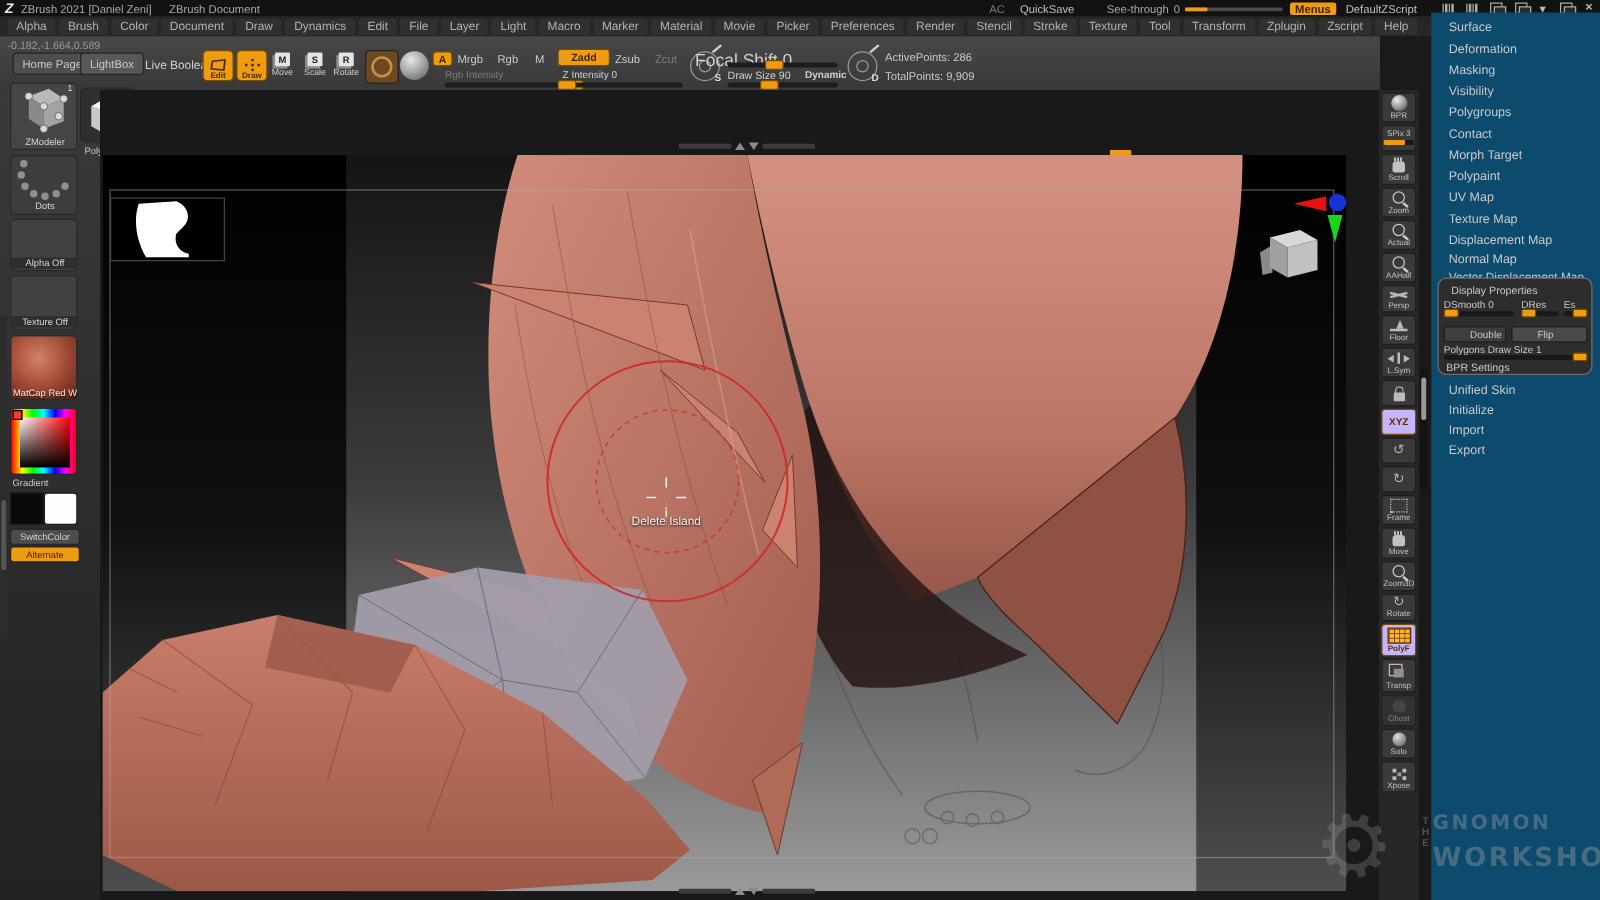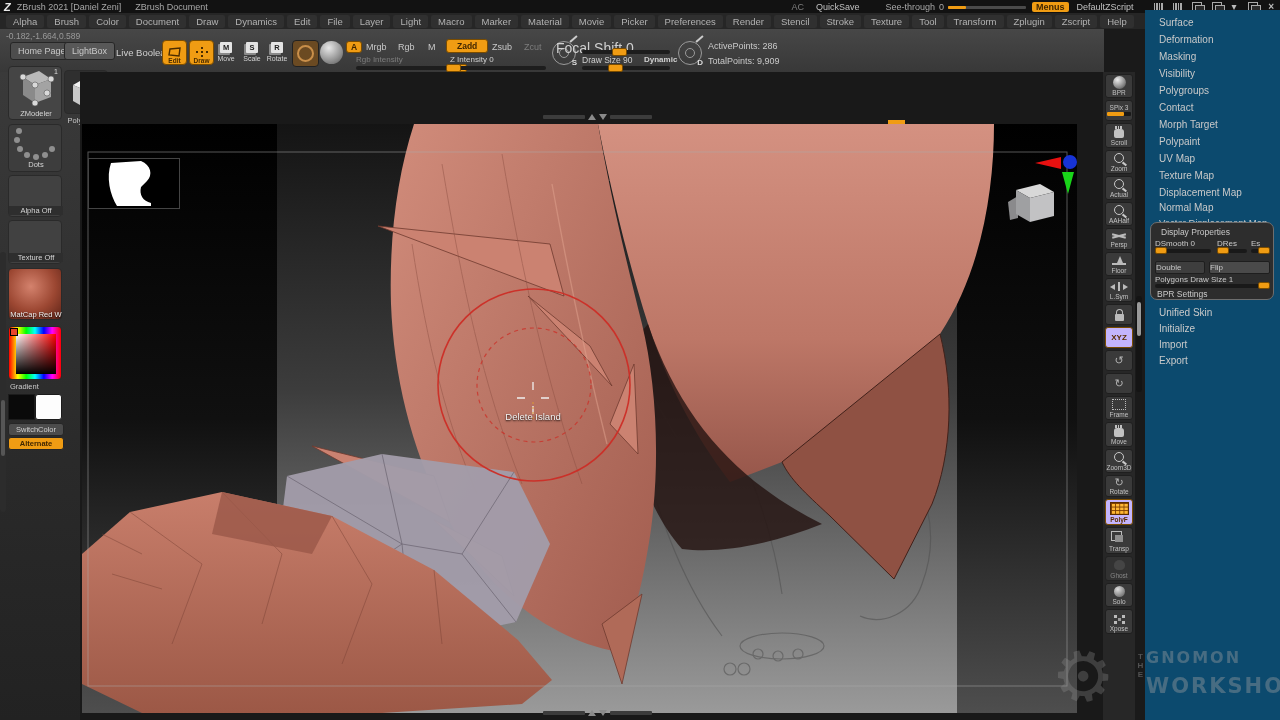--- a/index.html
+++ b/index.html
@@ -44,21 +44,21 @@
   .strokeicon::after{content:"";position:absolute;right:-3px;top:-4px;width:9px;height:2px;background:#ccc;transform:rotate(-40deg)}
   .strokeicon .k{position:absolute;right:-2px;bottom:-3px;font-size:8px;font-weight:bold;color:#ddd}
   .smallinfo{position:absolute;color:#c9c9c9;font-size:9px}
   
   .sidebar{left:0;top:72px;width:80px;height:648px;background:linear-gradient(#3a3a3a,#2a2a2a 60%,#222)}
   .tile{position:absolute;background:#454545;border:1px solid #2a2a2a;border-radius:4px;box-sizing:border-box}
   .tlabel{position:absolute;font-size:7.5px;color:#d5d5d5;text-align:center;width:54px}
   .badge{position:absolute;font-size:7px;color:#ddd}
   .swatch{position:absolute;border:1px solid #1c1c1c;box-sizing:border-box}
   .sschip{position:absolute;width:54px;background:#4c4c4c;border:1px solid #262626;border-radius:3px;color:#d0d0d0;font-size:7.5px;text-align:center;padding:1px 0}
-  .sschip.orange{background:#f09c13;color:#402600;font-weight:bold}
+  .sschip.orange{background:#f09c13;color:#402600;font-weight:normal}
   
   .canvas{left:80px;top:72px;width:1024px;height:720px;background:#191919}
   .scrollwidget{position:absolute;display:flex;align-items:center;gap:3px}
   .scrollwidget .bar{width:42px;height:4px;background:#3c3c3c;border-radius:1px}
   .tri-up{width:0;height:0;border-left:4px solid transparent;border-right:4px solid transparent;border-bottom:6px solid #8a8a8a}
   .tri-dn{width:0;height:0;border-left:4px solid transparent;border-right:4px solid transparent;border-top:6px solid #8a8a8a}
   .alphathumb{left:8px;top:86px;width:90px;height:49px;background:#000;border:1px solid #444}
   .axis-red{width:0;height:0;border-top:6px solid transparent;border-bottom:6px solid transparent;border-right:26px solid #e81010}
   .axis-green{width:0;height:0;border-left:6px solid transparent;border-right:6px solid transparent;border-top:22px solid #19d419}
   .axis-blue{width:14px;height:14px;border-radius:50%;background:#1733d6}
@@ -93,21 +93,21 @@
   .ic-xpose{width:3px;height:3px;background:#bbb;margin:4px 10px 7px 2px;box-shadow:8px 0 #bbb,0 6px #bbb,8px 6px #bbb,4px 3px #999}
   .spixslider{width:24px;height:3.5px;background:#191919;border-radius:1px;position:relative;margin:1px 0}
   .spixslider::after{content:"";position:absolute;left:0;top:0;width:17px;height:3.5px;background:#f09c13;border-radius:1px}
   .rtscroll{left:1136px;top:296px;width:6px;height:96px;background:#141414;border-radius:3px}
   .rtscroll::after{content:"";position:absolute;left:1px;top:6px;width:4px;height:34px;background:#9a9a9a;border-radius:2px}
   
   .rpanel{left:1145px;top:10px;width:150px;height:710px;background:#0c4a6e}
   .rp-item{position:absolute;left:14px;font-size:10px;color:#c9c9c9;white-space:nowrap}
   .dpbox{position:absolute;left:5px;top:212px;width:124px;height:78px;border:1px solid #6e6e6e;border-radius:7px;background:#2d2d2d;box-sizing:border-box}
   .dp-lbl{position:absolute;font-size:8px;color:#c9c9c9;white-space:nowrap}
-  .dp-btn{position:absolute;background:#3e3e3e;border:1px solid #1e1e1e;border-radius:2px;color:#c9c9c9;font-size:8px;padding:1px 0;box-sizing:border-box}
+  .dp-btn{position:absolute;background:#3e3e3e;border:1px solid #1e1e1e;border-radius:2px;color:#c9c9c9;font-size:8px;padding:1px 20px;box-sizing:border-box}
   .dptrack{position:absolute;height:4px;background:#191919;border-radius:2px}
   .dpknob{position:absolute;top:-2px;width:12px;height:7px;background:#f09c13;border-radius:2px;border:1px solid #7a4c00;box-sizing:border-box}
   
   .wm{left:1052px;top:640px;width:228px;height:80px;pointer-events:none}
   .wm .gear{position:absolute;left:0px;top:-4px;font-size:70px;color:rgba(150,150,150,.30);transform:rotate(-15deg)}
   .wm .the{position:absolute;left:84px;top:12px;font-size:8px;font-weight:bold;letter-spacing:0;color:rgba(160,160,160,.42);writing-mode:vertical-lr;text-orientation:upright;line-height:8px}
   .wm .big{position:absolute;left:94px;font-size:16px;font-weight:bold;letter-spacing:2px;color:rgba(160,160,160,.40);font-family:"DejaVu Sans",sans-serif}
   .leftscroll{left:0;top:180px;width:6px;height:260px;background:#2c2c2c;border-radius:3px}
   .leftscroll::after{content:"";position:absolute;left:1px;top:148px;width:4px;height:56px;background:#565656;border-radius:2px}
 </style>

